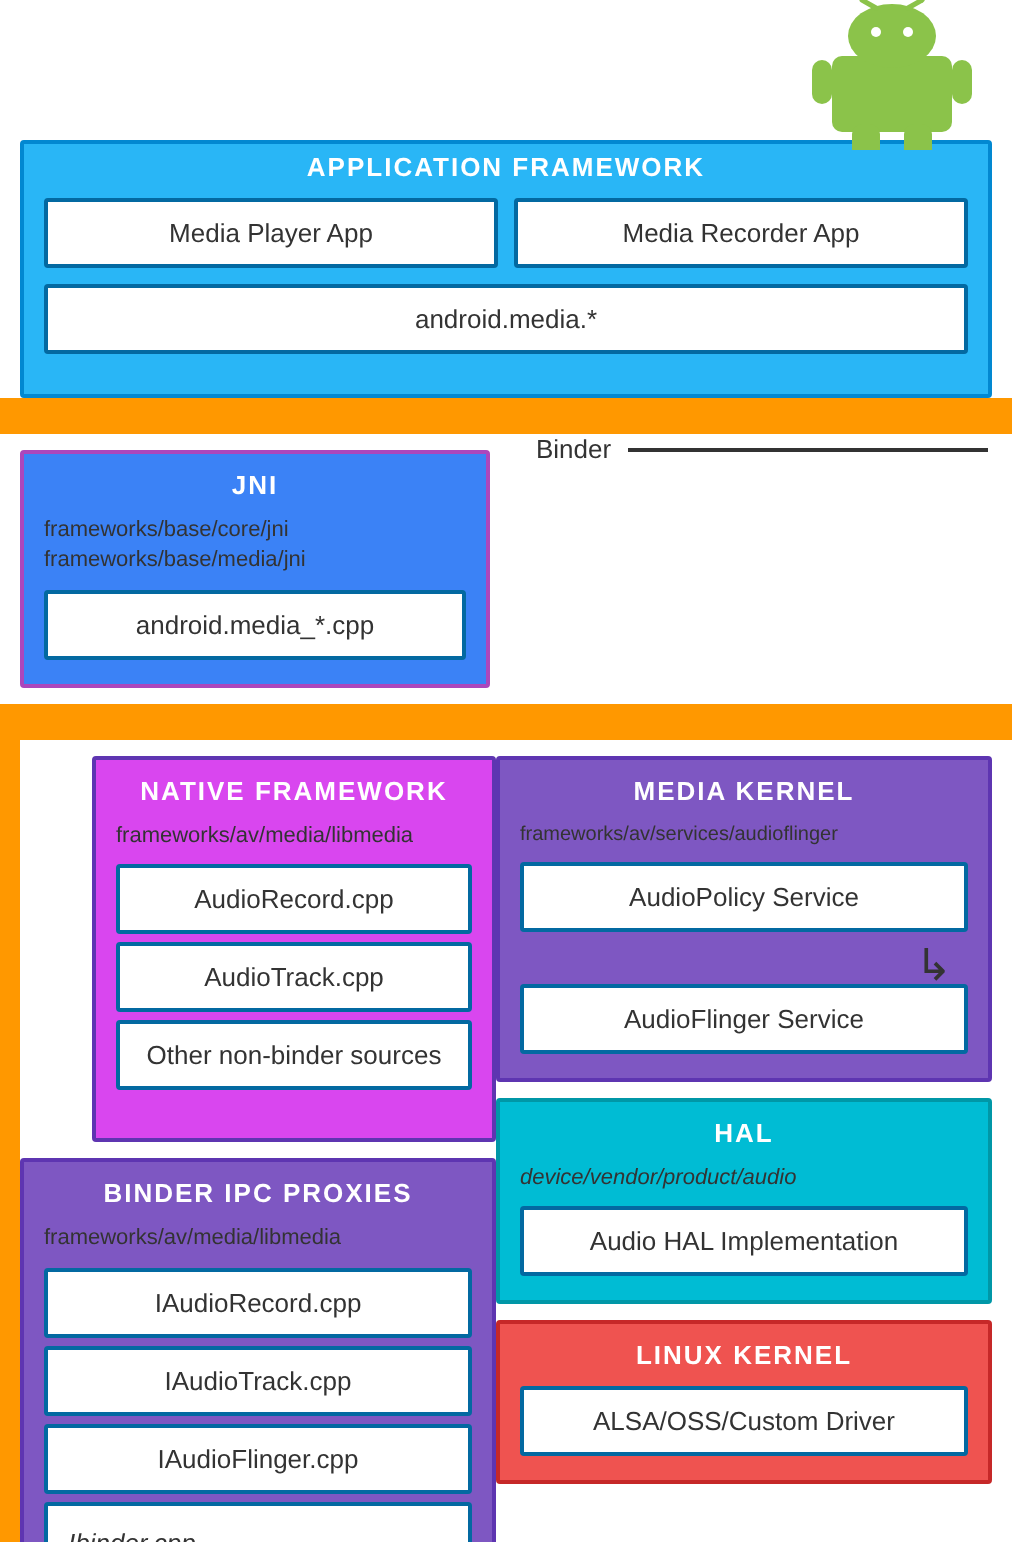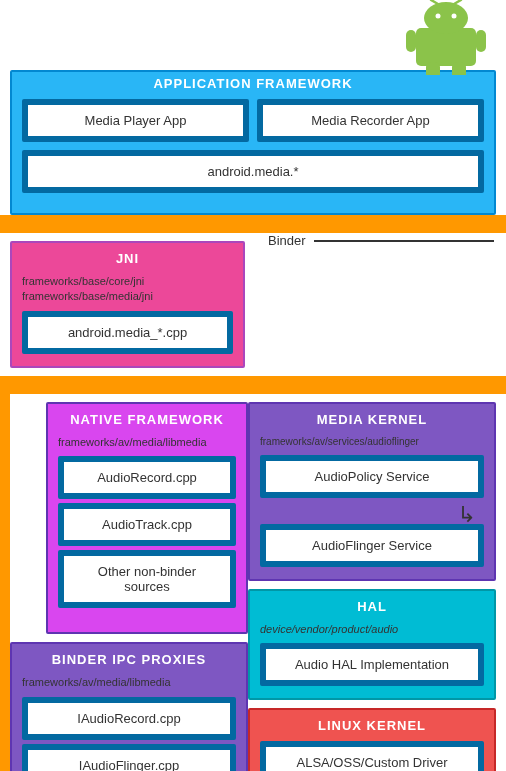--- a/index.html
+++ b/index.html
@@ -38,21 +38,21 @@
       color: #fff;
       margin-bottom: 8px;
     }
     .box-row {
       display: flex;
       gap: 8px;
       margin-bottom: 8px;
     }
     .white-box {
       background: #fff;
-      border: 6px solid #0369a1;
+      border: 2px solid #0369a1;
       border-radius: 2px;
       padding: 8px 10px;
       flex: 1;
       text-align: center;
       font-size: 13px;
       color: #333;
     }
     .white-box.full {
       flex: 1;
     }
@@ -66,21 +66,21 @@
 
     
     .middle-row {
       display: flex;
       gap: 0;
       position: relative;
     }
 
     
     .jni-section {
-      background: #ec4899;
+      background: #3b82f6;
       border: 2px solid #ab47bc;
       margin: 8px 0 8px 10px;
       padding: 8px 10px 12px 10px;
       border-radius: 2px;
       flex: 0 0 235px;
     }
     .jni-section .section-title {
       color: #fff;
     }
     .small-text {
@@ -268,20 +268,21 @@
         <div class="small-text mb6">frameworks/av/media/libmedia</div>
         <div class="white-box mb4">AudioRecord.cpp</div>
         <div class="white-box mb4">AudioTrack.cpp</div>
         <div class="white-box">Other non-binder sources</div>
       </div>
 
       <div class="binder-ipc">
         <div class="section-title">BINDER IPC PROXIES</div>
         <div class="small-text mb6">frameworks/av/media/libmedia</div>
         <div class="white-box mb4">IAudioRecord.cpp</div>
+        <div class="white-box mb4">IAudioTrack.cpp</div>
         <div class="white-box mb4">IAudioFlinger.cpp</div>
         <div class="white-box" style="display:flex;align-items:center;justify-content:space-between;text-decoration:underline;">
           <span style="font-style:italic;">Ibinder.cpp</span>
           <span style="font-size:18px;">←</span>
         </div>
       </div>
 
     </div>
 
     <div class="right-col">

